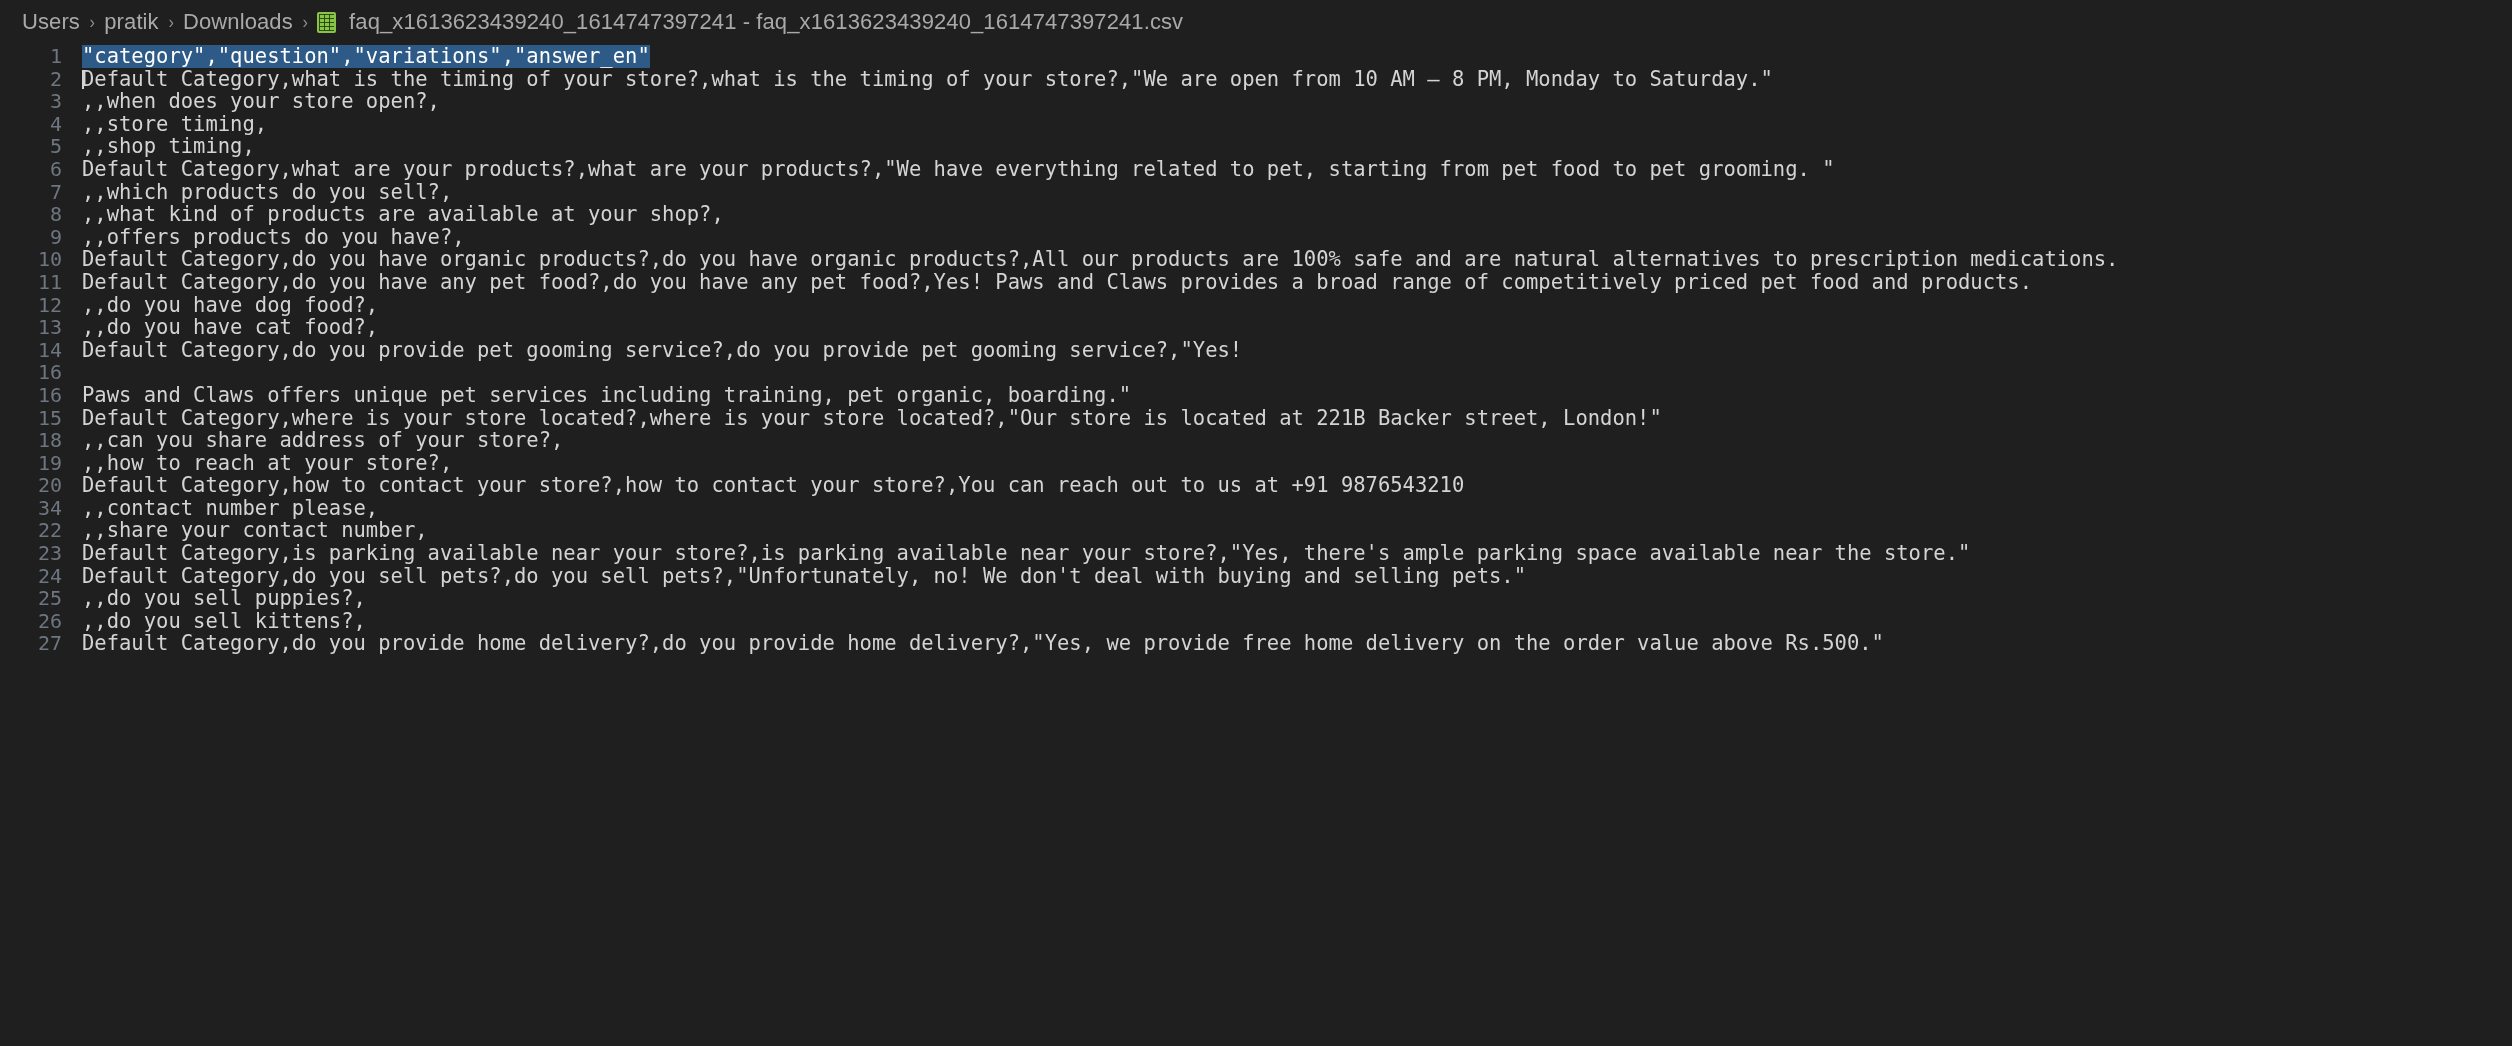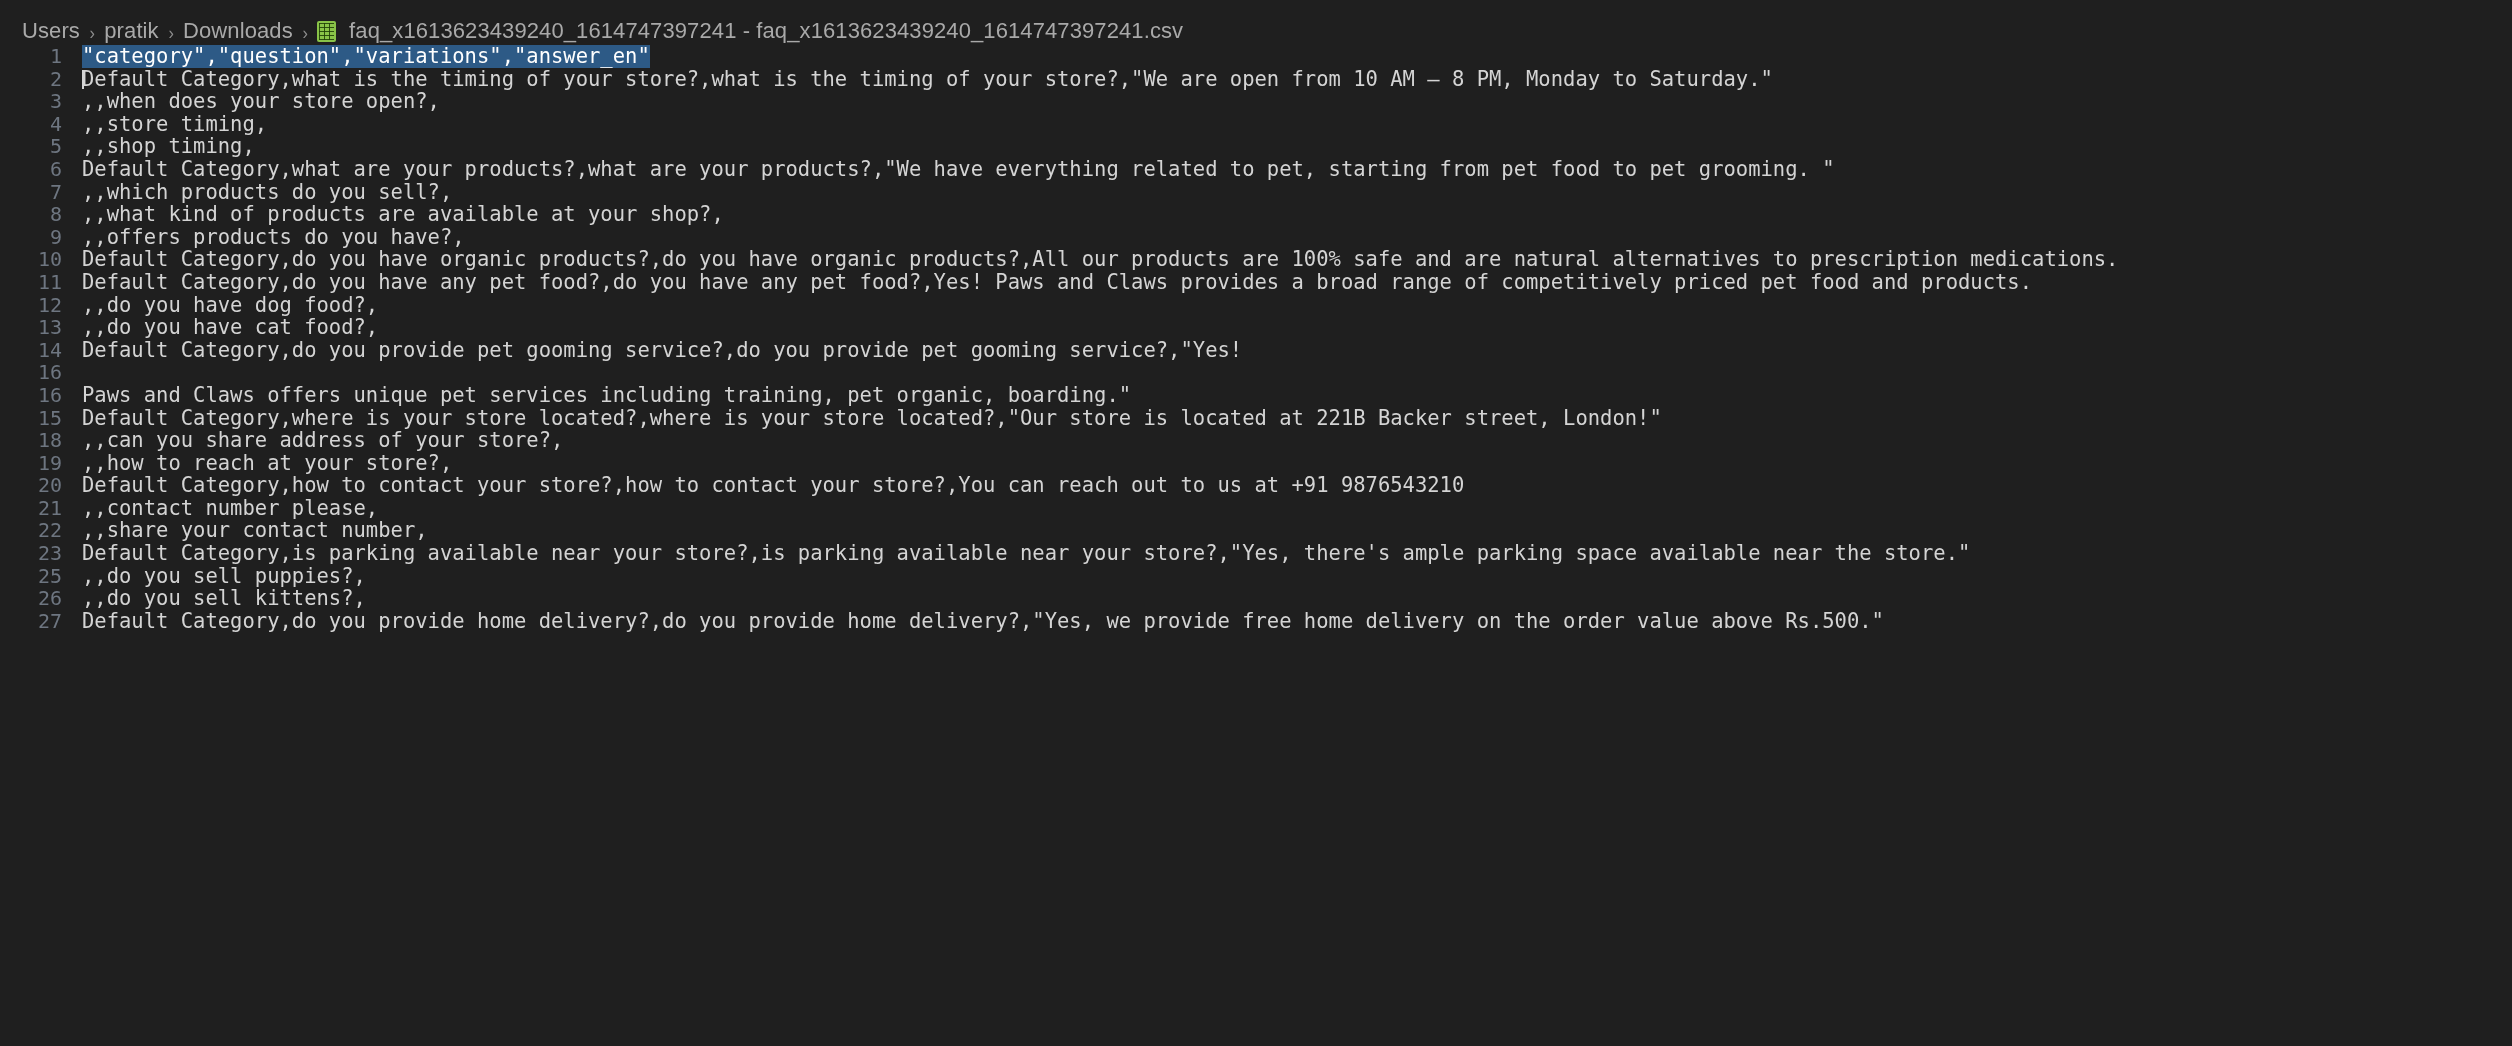--- a/index.html
+++ b/index.html
@@ -22,21 +22,21 @@
     display: flex;
     flex-direction: column;
   }
 
   
   .breadcrumb-bar {
     height: 44px;
     min-height: 44px;
     background: #1f1f1f;
     display: flex;
-    align-items: flex-end;
+    align-items: center;
     padding-left: 22px;
     font-family: "Liberation Sans", sans-serif;
     font-size: 22px;
     color: #a9a9a9;
     white-space: nowrap;
     overflow: hidden;
   }
   .crumb {
     color: #a9a9a9;
     letter-spacing: 0.1px;
@@ -176,22 +176,23 @@
         <div class="row"><div class="gutter">11</div><div class="content"><span class="txt">Default Category,do you have any pet food?,do you have any pet food?,Yes! Paws and Claws provides a broad range of competitively priced pet food and products.</span></div></div>
         <div class="row"><div class="gutter">12</div><div class="content"><span class="txt">,,do you have dog food?,</span></div></div>
         <div class="row"><div class="gutter">13</div><div class="content"><span class="txt">,,do you have cat food?,</span></div></div>
         <div class="row"><div class="gutter">14</div><div class="content"><span class="txt">Default Category,do you provide pet gooming service?,do you provide pet gooming service?,"Yes!</span></div></div>
         <div class="row"><div class="gutter">16</div><div class="content"><span class="txt"></span></div></div>
         <div class="row"><div class="gutter">16</div><div class="content"><span class="txt">Paws and Claws offers unique pet services including training, pet organic, boarding."</span></div></div>
         <div class="row"><div class="gutter">15</div><div class="content"><span class="txt">Default Category,where is your store located?,where is your store located?,"Our store is located at 221B Backer street, London!"</span></div></div>
         <div class="row"><div class="gutter">18</div><div class="content"><span class="txt">,,can you share address of your store?,</span></div></div>
         <div class="row"><div class="gutter">19</div><div class="content"><span class="txt">,,how to reach at your store?,</span></div></div>
         <div class="row"><div class="gutter">20</div><div class="content"><span class="txt">Default Category,how to contact your store?,how to contact your store?,You can reach out to us at +91 9876543210</span></div></div>
-        <div class="row"><div class="gutter">21</div><div class="content"><span class="txt">,,contact number please,</span></div></div>
+        <div class="row"><div class="gutter">34</div><div class="content"><span class="txt">,,contact number please,</span></div></div>
         <div class="row"><div class="gutter">22</div><div class="content"><span class="txt">,,share your contact number,</span></div></div>
         <div class="row"><div class="gutter">23</div><div class="content"><span class="txt">Default Category,is parking available near your store?,is parking available near your store?,"Yes, there's ample parking space available near the store."</span></div></div>
+        <div class="row"><div class="gutter">24</div><div class="content"><span class="txt">Default Category,do you sell pets?,do you sell pets?,"Unfortunately, no! We don't deal with buying and selling pets."</span></div></div>
         <div class="row"><div class="gutter">25</div><div class="content"><span class="txt">,,do you sell puppies?,</span></div></div>
         <div class="row"><div class="gutter">26</div><div class="content"><span class="txt">,,do you sell kittens?,</span></div></div>
         <div class="row"><div class="gutter">27</div><div class="content"><span class="txt">Default Category,do you provide home delivery?,do you provide home delivery?,"Yes, we provide free home delivery on the order value above Rs.500."</span></div></div>
       </div>
   </div>
 
 </div>
 
 </body></html>

